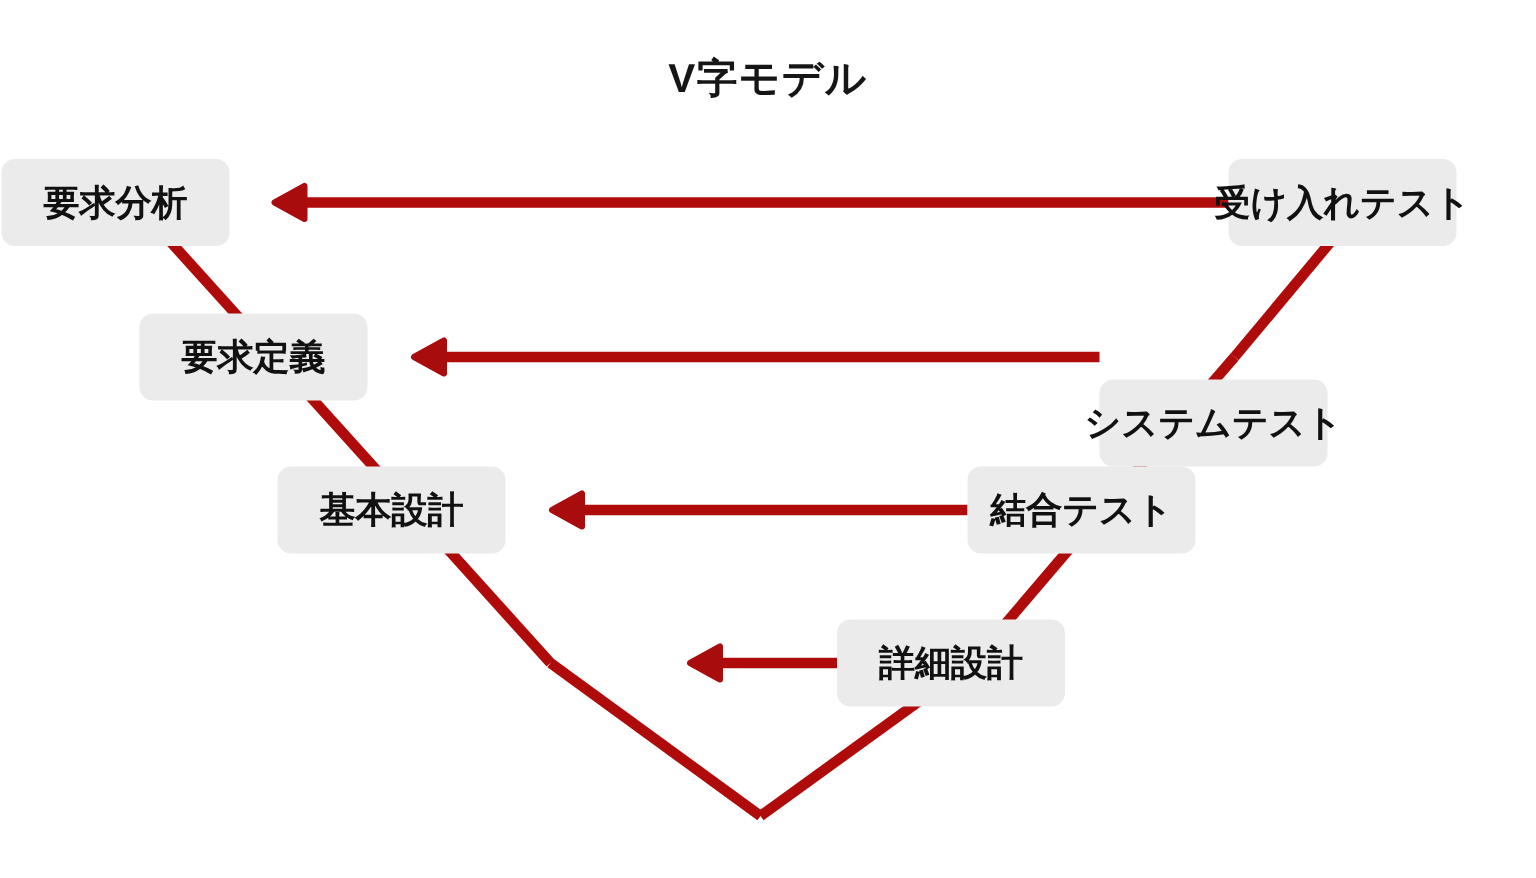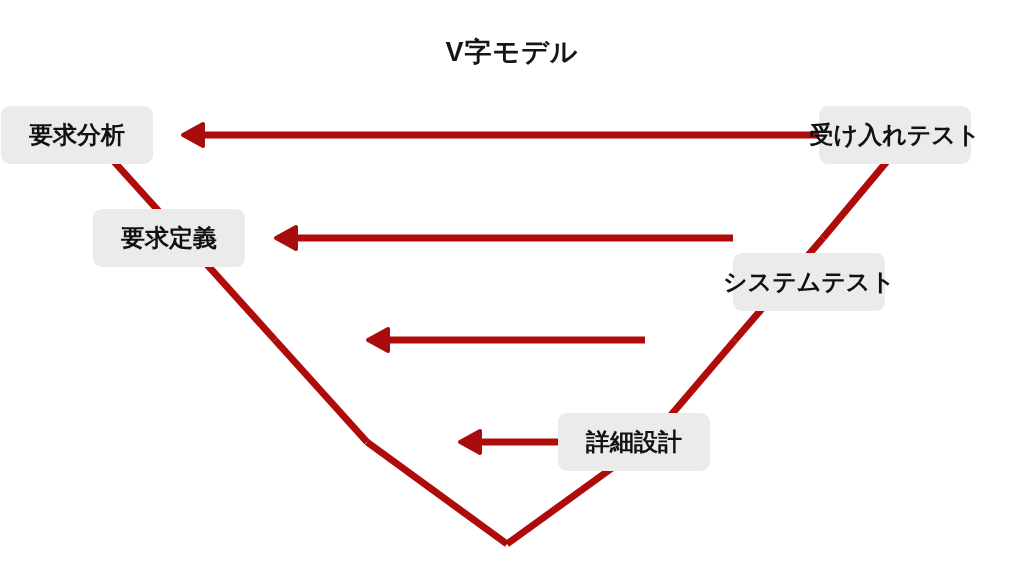--- a/index.html
+++ b/index.html
@@ -93,17 +93,19 @@
       <polygon points="368,340 388,329 388,351"></polygon>
     </g>
     <g>
       <line x1="558" y1="442" x2="479" y2="442"></line>
       <polygon points="460,442 480,431 480,453"></polygon>
     </g>
   </svg>
 
   <div class="node" style="left:1px;   top:106px;">要求分析</div>
   <div class="node" style="left:93px;  top:209px;">要求定義</div>
+  <div class="node" style="left:185px; top:311px;">基本設計</div>
   <div class="node" style="left:558px; top:413px;">詳細設計</div>
+  <div class="node" style="left:645px; top:311px;">結合テスト</div>
   <div class="node" style="left:733px; top:209px;margin-top:44px;">システムテスト</div>
   <div class="node" style="left:819px; top:106px;">受け入れテスト</div>
 
 </div>
 
 </body></html>

